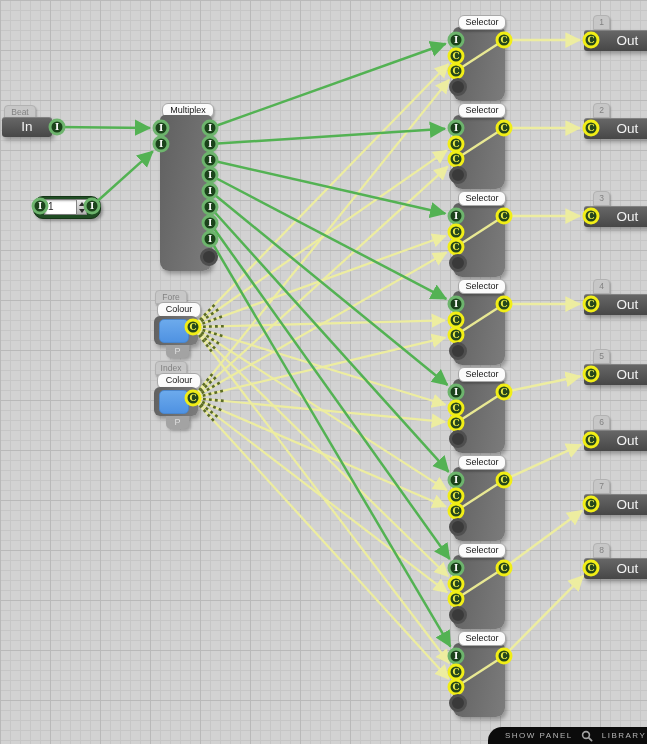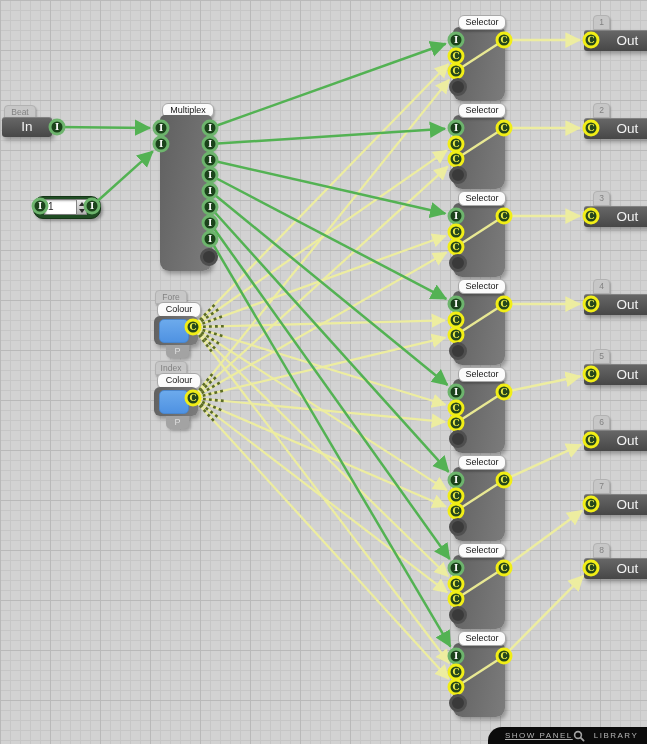--- a/index.html
+++ b/index.html
@@ -167,21 +167,21 @@
   <div class="swatch" style="left:159px;top:319px;width:28px;height:22px;"></div>
   <div class="tab ptab" style="left:166px;top:345px;width:23px;height:13px;">P</div>
 
   <div class="tab gray" style="left:155px;top:361px;width:30px;height:12px;">Index</div>
   <div class="tab white" style="left:157px;top:373px;width:42px;height:14px;">Colour</div>
   <div class="nodebody" style="left:154px;top:387px;width:44px;height:29px;border-radius:6px;"></div>
   <div class="swatch" style="left:159px;top:390px;width:28px;height:22px;"></div>
   <div class="tab ptab" style="left:166px;top:416px;width:23px;height:13px;">P</div>
 
   <div id="statusbar">
-    <span class="sb-btn" style="text-decoration:underline;">SHOW PANEL</span>
+    <span class="sb-btn" style="margin-right:8px;">SHOW PANEL</span>
     <span style="margin-right:9px;">
       <svg width="12" height="12" viewBox="0 0 12 12">
         <circle cx="5" cy="5" r="3.4" fill="none" stroke="#a2a2a2" stroke-width="1.6"></circle>
         <line x1="7.6" y1="7.6" x2="10.6" y2="10.6" stroke="#a2a2a2" stroke-width="1.8" stroke-linecap="round"></line>
       </svg>
     </span>
     <span class="sb-btn" style="">LIBRARY</span>
 
   </div>
 

